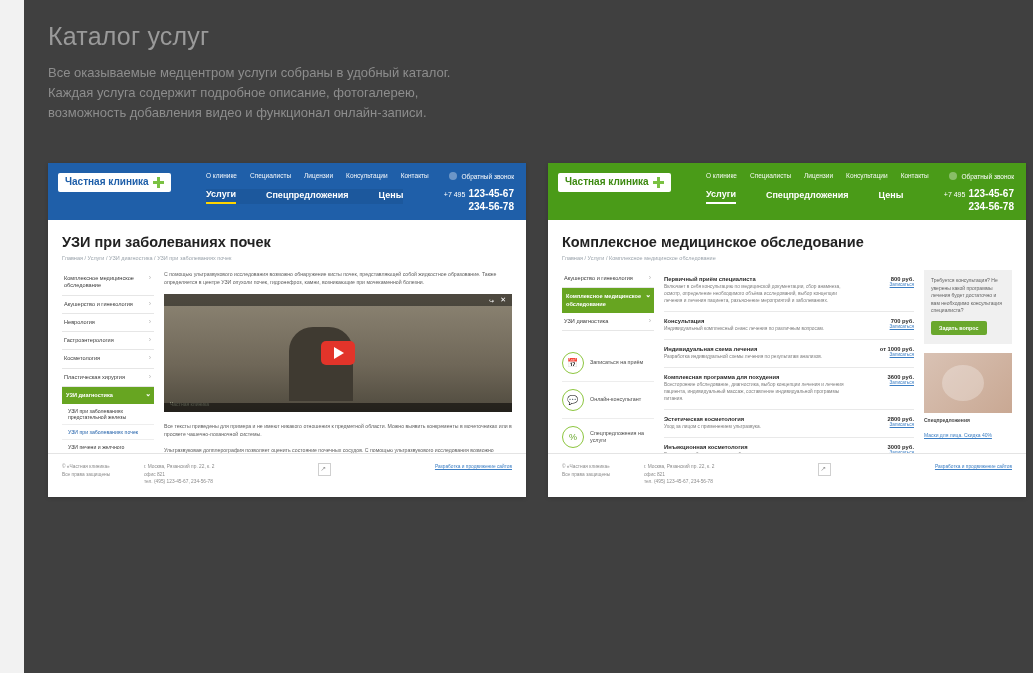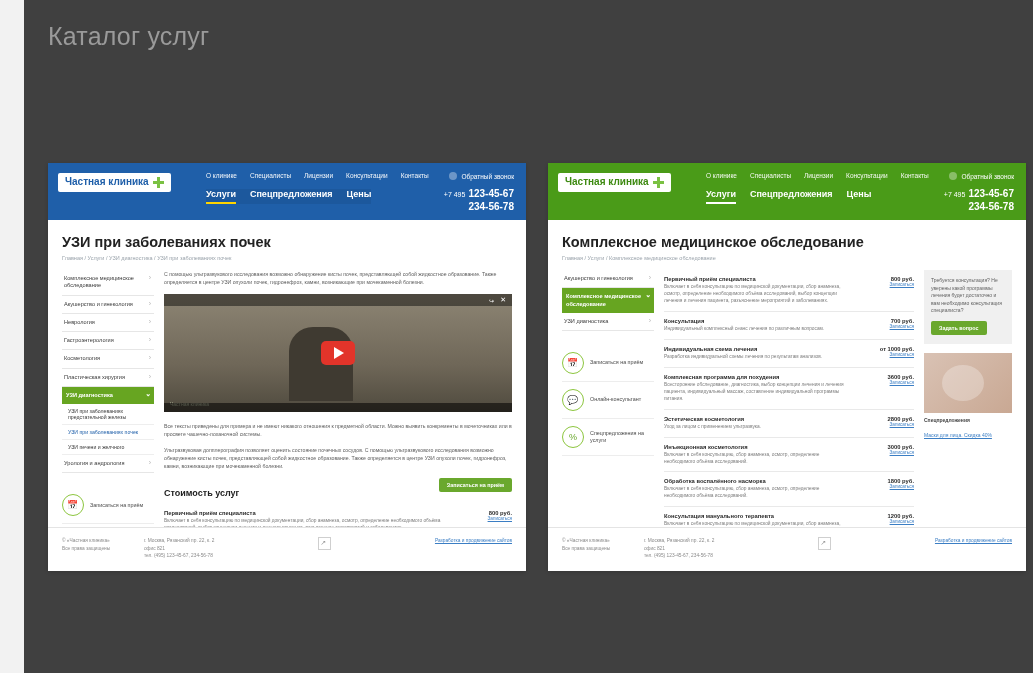--- a/index.html
+++ b/index.html
@@ -39,21 +39,21 @@
     color: #8d8d8d;
     line-height: 1.55;
     margin: 0;
   }
 
   
   .mock {
     position: absolute;
     top: 163px;
     width: 478px;
-    height: 408px;
+    height: 334px;
     background: #fff;
     box-shadow: 0 1px 4px rgba(0,0,0,.18);
     overflow: hidden;
   }
   .mock.left  { left: 24px; }
   .mock.right { left: 524px; }
 
   
   .site-head {
     position: relative;
@@ -97,23 +97,24 @@
     position: absolute;
     left: 158px; top: 9px;
     display: flex; gap: 13px;
     font-size: 6.5px;
     color: #ffffff;
     opacity: .95;
   }
   .nav-row2 {
     position: absolute;
     left: 158px; top: 26px;
-    display: flex; gap: 14px;
+    display: flex; gap: 30px;
     font-size: 9px;
     font-weight: bold;
+    align-items: center;
   }
   .nav-row2 .item { color: #fff; padding-bottom: 3px; }
   .nav-row2 .item.active { border-bottom: 2px solid #ffd400; }
   .mock.right .nav-row2 .item.active { border-bottom: 2px solid #ffffff; }
 
   .callback {
     position: absolute;
     right: 12px; top: 9px;
     font-size: 6.5px;
     display: flex; align-items: center; gap: 4px;
@@ -310,20 +311,21 @@
     font-size: 7px; color: #9a9a9a;
   }
 </style>
 </head>
 <body>
 
 <div id="page">
 
   <div class="col-head left">
     <h1 class="col-title">Каталог услуг</h1>
+    <p class="col-desc">Все оказываемые медцентром услуги собраны в удобный каталог. Каждая услуга содержит подробное описание, фотогалерею, возможность добавления видео и функционал онлайн-записи.</p>
   </div>
 
   <div class="col-head right">
   </div>
 
   <div class="mock left">
 
     <div class="site-head">
       <div class="logo">
         <span class="logo-text">Частная клиника</span>

